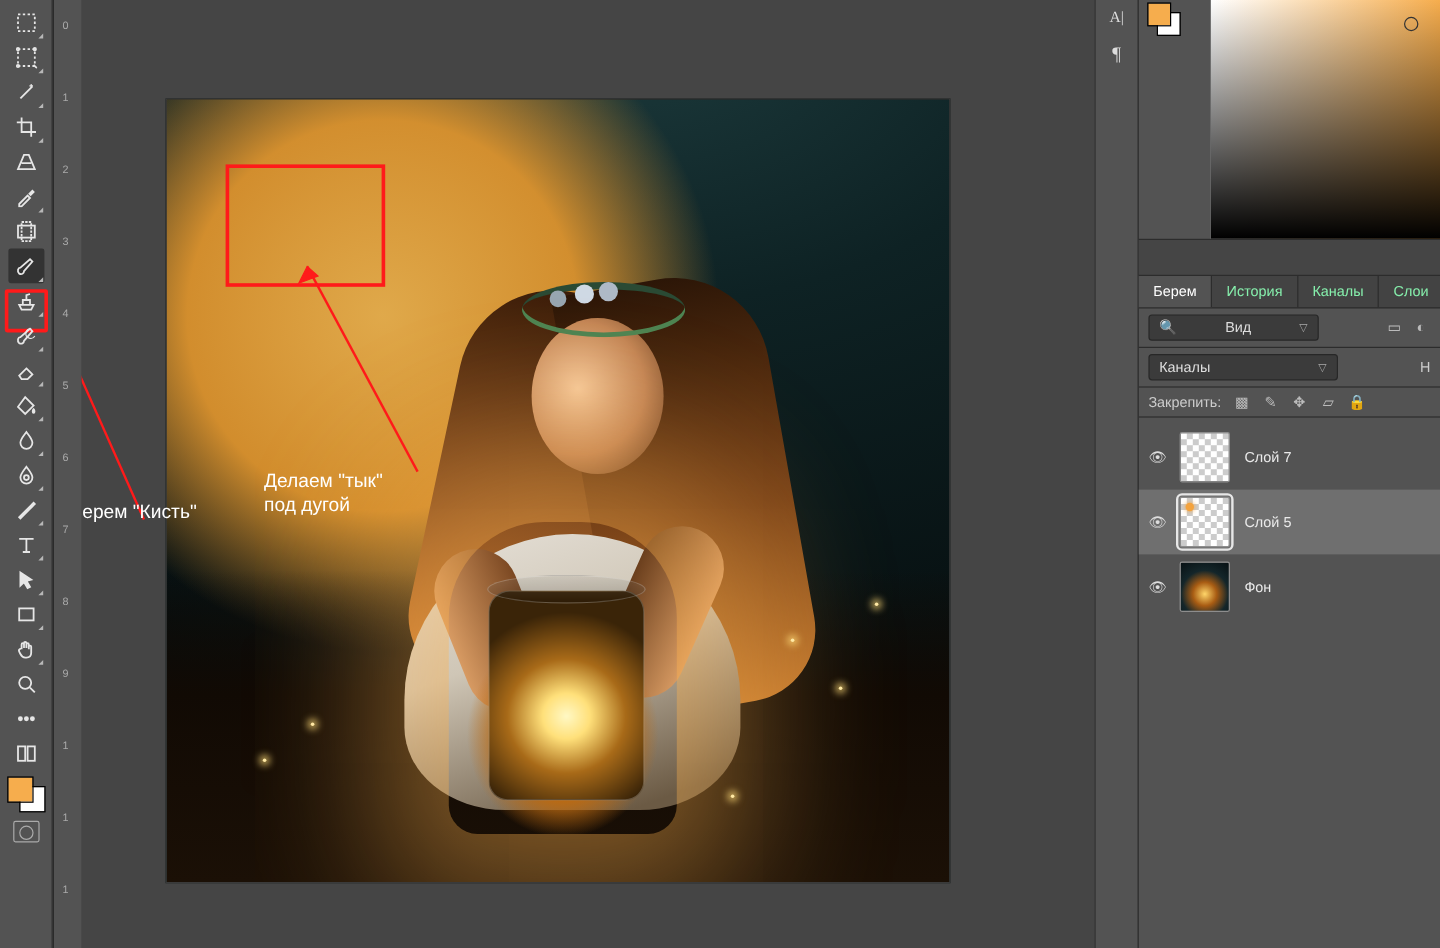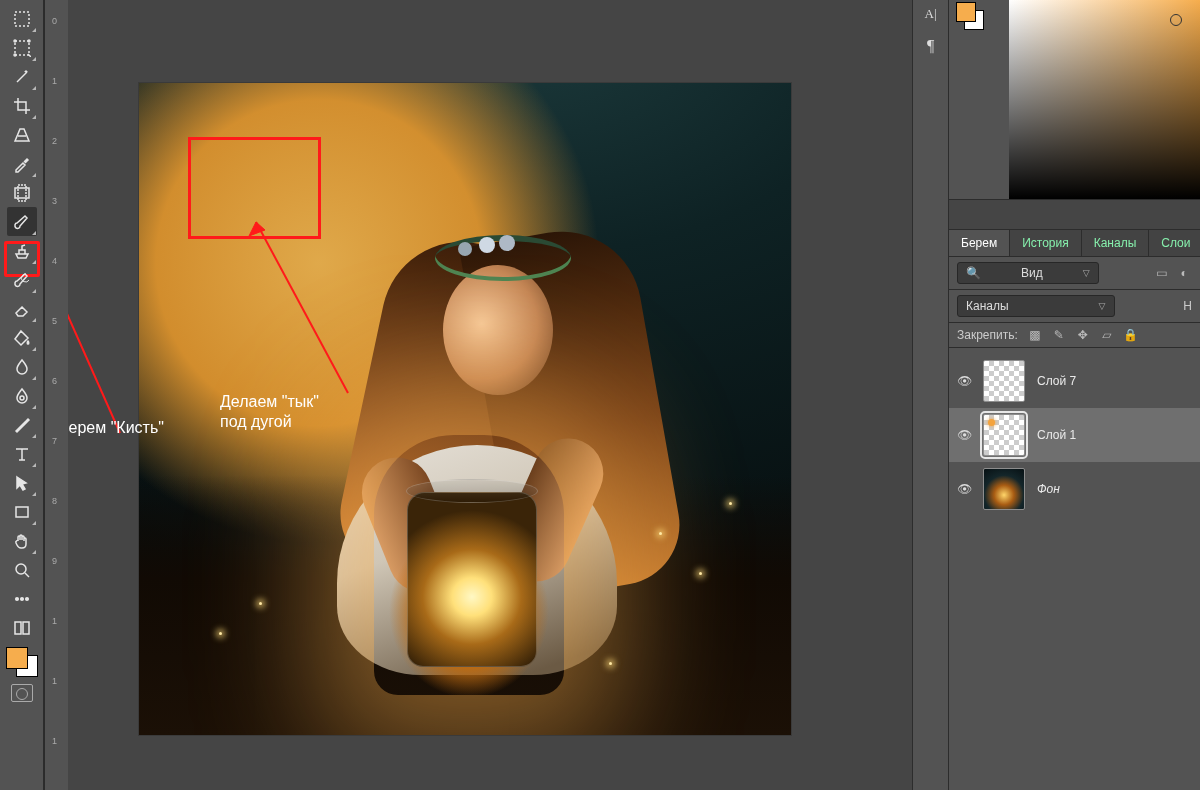--- a/index.html
+++ b/index.html
@@ -85,21 +85,21 @@
   .layers{padding:6px 0;}
   .layer{display:flex;align-items:center;padding:6px 8px;gap:12px;}
   .layer.active{background:#6f6f6f;}
   .eye{width:14px;text-align:center;color:#ddd;}
   .thumb{width:42px;height:42px;border:1px solid #8d8d8d;background:#fff;position:relative;border-radius:2px;}
   .thumb.trans{background:repeating-conic-gradient(#ccc 0 25%, #fff 0 50%) 0 0/10px 10px;}
   .thumb.sel{outline:2px solid #e7e7e7; outline-offset:1px;}
   .thumb .dot{position:absolute;left:4px;top:4px;width:7px;height:7px;border-radius:50%;background:#f4a33d;box-shadow:0 0 4px #f4a33d;}
   .thumb.img{background:radial-gradient(circle at 50% 65%, #ffd569 0%, #a85c13 30%, #14262a 60%, #071013 100%);}
   .lname{font-size:12px;color:#eaeaea;}
-  .lname.i{font-style:italic;}
+  .lname.i{}
 
 </style>
 </head>
 <body>
 
 <div class="app">
 
   <div class="toolbox">
     <div class="tool-highlight"></div>
 
@@ -362,21 +362,21 @@
       <div class="layer">
         <span class="eye">👁</span>
         <div class="thumb trans"></div>
         <span class="lname">Слой 7</span>
       </div>
       <div class="layer active">
         <span class="eye">👁</span>
         <div class="thumb trans sel">
             <div class="dot"></div>
           </div>
-        <span class="lname">Слой 1</span>
+        <span class="lname">Слой 5</span>
       </div>
       <div class="layer">
         <span class="eye">👁</span>
         <div class="thumb img"></div>
         <span class="lname i">Фон</span>
       </div>
     </div>
   </div>
 
 </div>

